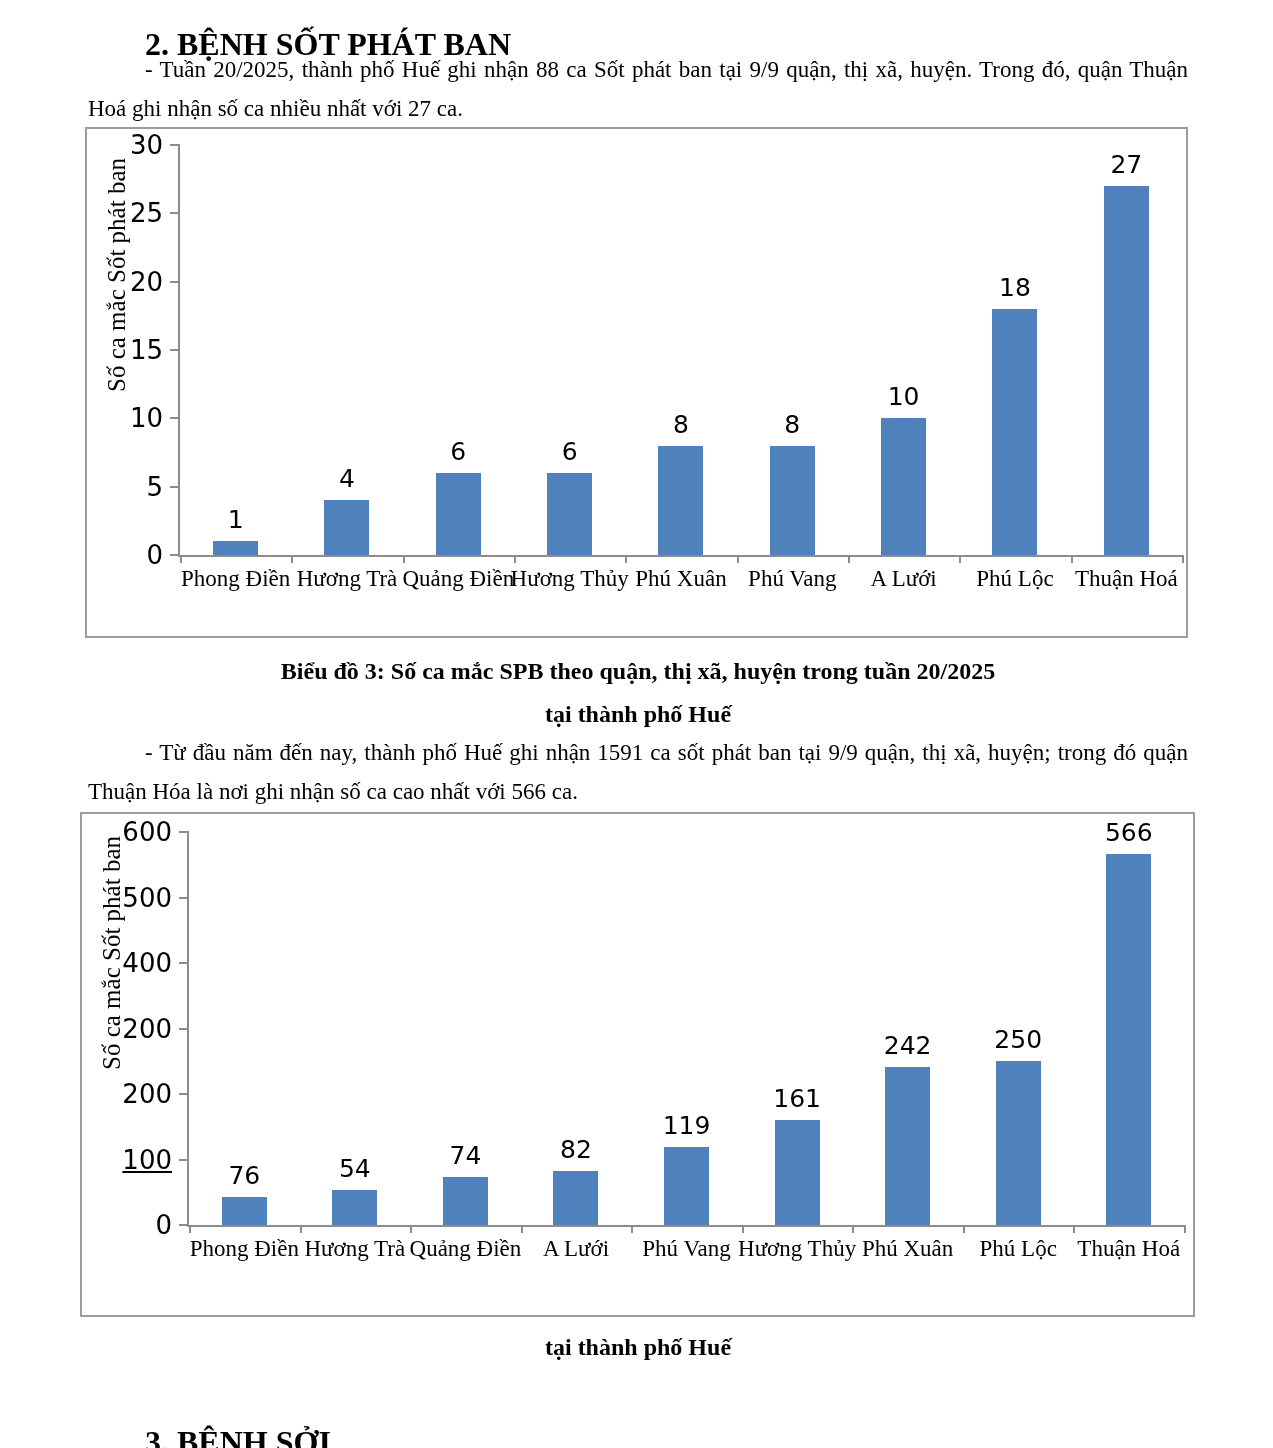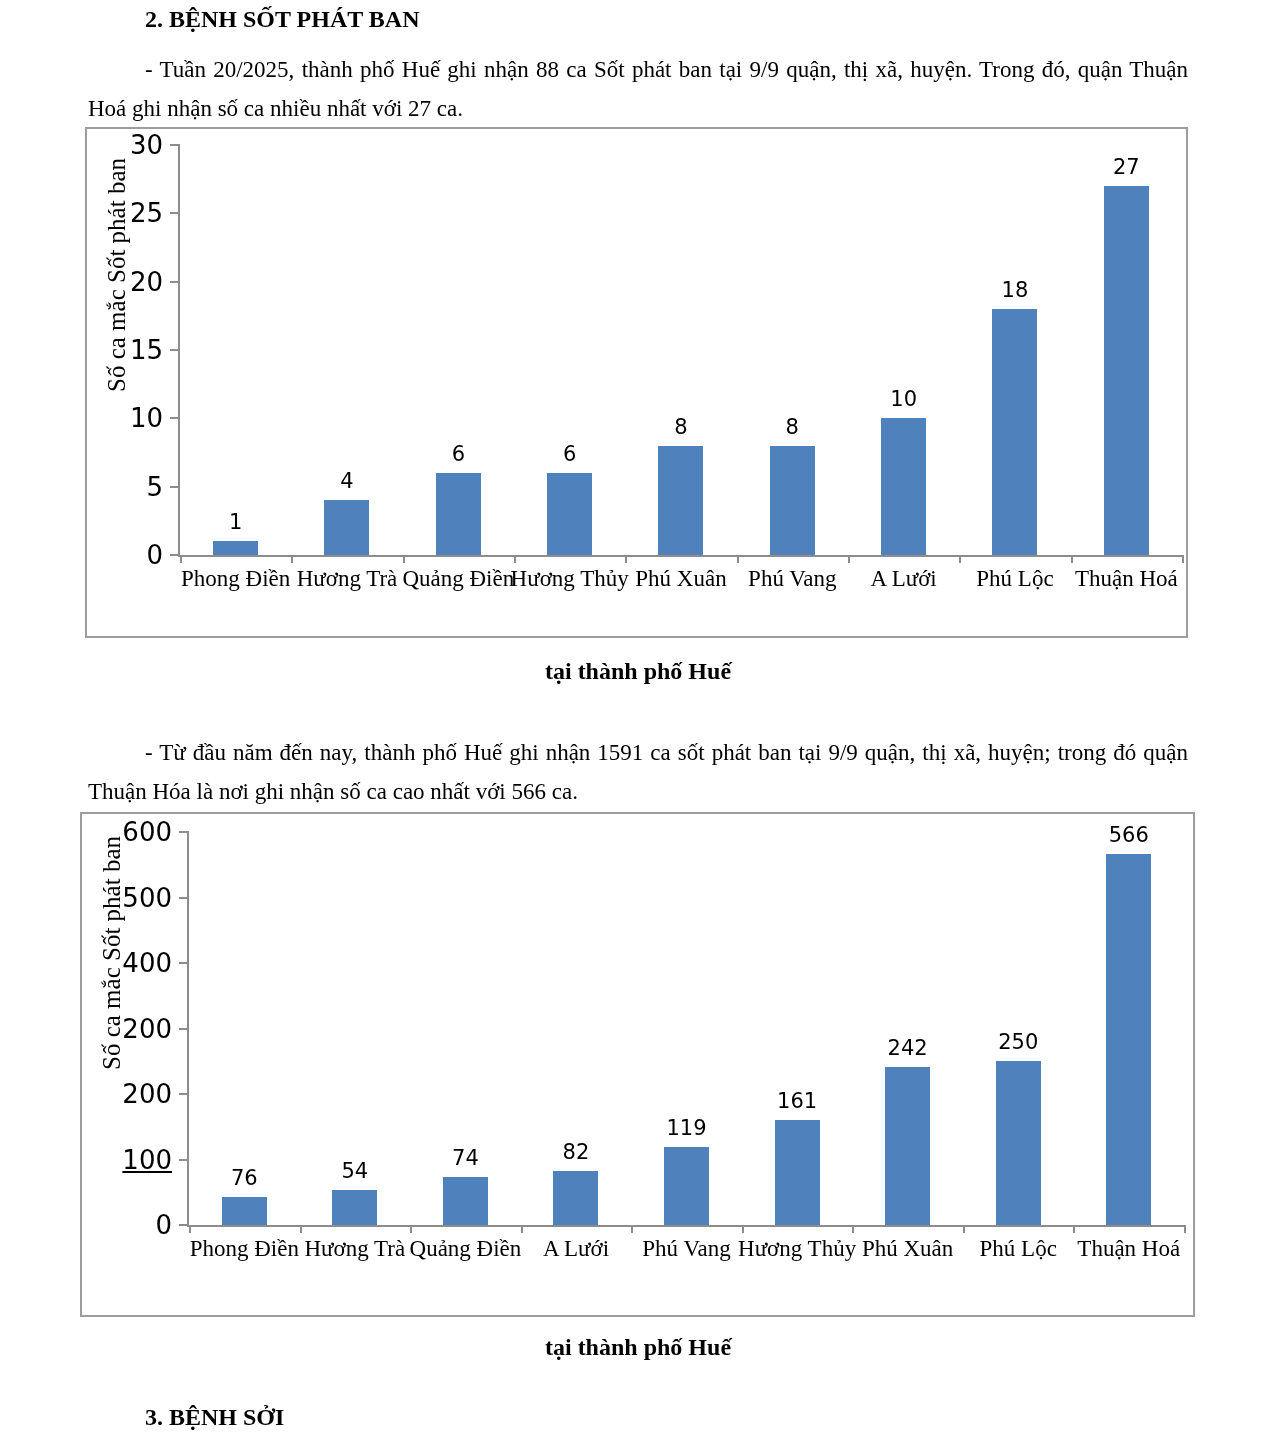--- a/index.html
+++ b/index.html
@@ -4,21 +4,21 @@
 <style>
   html,body { margin:0; padding:0; }
   body {
     width:1273px; height:1448px; position:relative; overflow:hidden;
     background:#ffffff; color:#000;
     font-family:"Liberation Serif","DejaVu Serif",serif;
   }
   .abs { position:absolute; }
 
   .sec-heading {
-    font-weight:bold; font-size:24px; white-space:nowrap;
+    font-weight:bold; font-size:32px; white-space:nowrap;margin-top:20px;
   }
   .para {
     font-size:23px; line-height:39px; text-align:justify;
     text-indent:57px; width:1100px; left:88px;
   }
   .caption {
     left:88px; width:1100px; text-align:center;
     font-weight:bold; font-size:24px; line-height:43px;
   }
 
@@ -44,21 +44,21 @@
   .bars {
     position:absolute; left:0; top:0; right:0; bottom:0;
     display:flex; align-items:flex-end;
   }
   .col { flex:1 1 0; position:relative; height:100%;
     display:flex; align-items:flex-end; justify-content:center; }
   .bar { width:45px; background:#4f81bd; }
   .val {
     position:absolute; left:-10px; right:-10px; text-align:center;
     font-family:"DejaVu Sans","Liberation Sans",sans-serif;
-    font-size:21px; white-space:nowrap;
+    font-size:25px; white-space:nowrap;
   }
   .cat {
     position:absolute; top:calc(100% + 11px); left:-14px; right:-14px;
     text-align:center; font-size:23px; white-space:nowrap;
   }
   .ytick-label {
     position:absolute; right:calc(100% + 17px);
     font-family:"DejaVu Sans","Liberation Sans",sans-serif;
     font-size:26px; line-height:26px; white-space:nowrap;
   }
@@ -150,20 +150,21 @@
         <div class="col">
           <div class="val" style="bottom: calc(90% + 7px);">27</div>
           <div class="bar" style="height: 90%; background: rgb(79, 129, 189);"></div>
           <div class="cat">Thuận Hoá</div>
         </div>
       </div>
     </div>
 </div>
 
 <div class="abs caption" style="top:650px;">
+  <div>Biểu đồ 3: Số ca mắc SPB theo quận, thị xã, huyện trong tuần 20/2025</div>
   <div>tại thành phố Huế</div>
 </div>
 
 <div class="abs para" style="top:733px;">- Từ đầu năm đến nay, thành phố Huế ghi nhận 1591 ca sốt phát ban tại 9/9 quận, thị xã, huyện; trong đó quận Thuận Hóa là nơi ghi nhận số ca cao nhất với 566 ca.</div>
 
 <div class="chart-box" style="left:80px; top:812px; width:1115px; height:505px;
      --plot-left:105px; --plot-top:18px; --plot-w:995px; --plot-h:393px;">
   <div class="ylabel">Số ca mắc Sốt phát ban</div>
   <div class="plot">
       <div class="ytick-label" style="bottom: calc(0% - 13px);">0</div>

